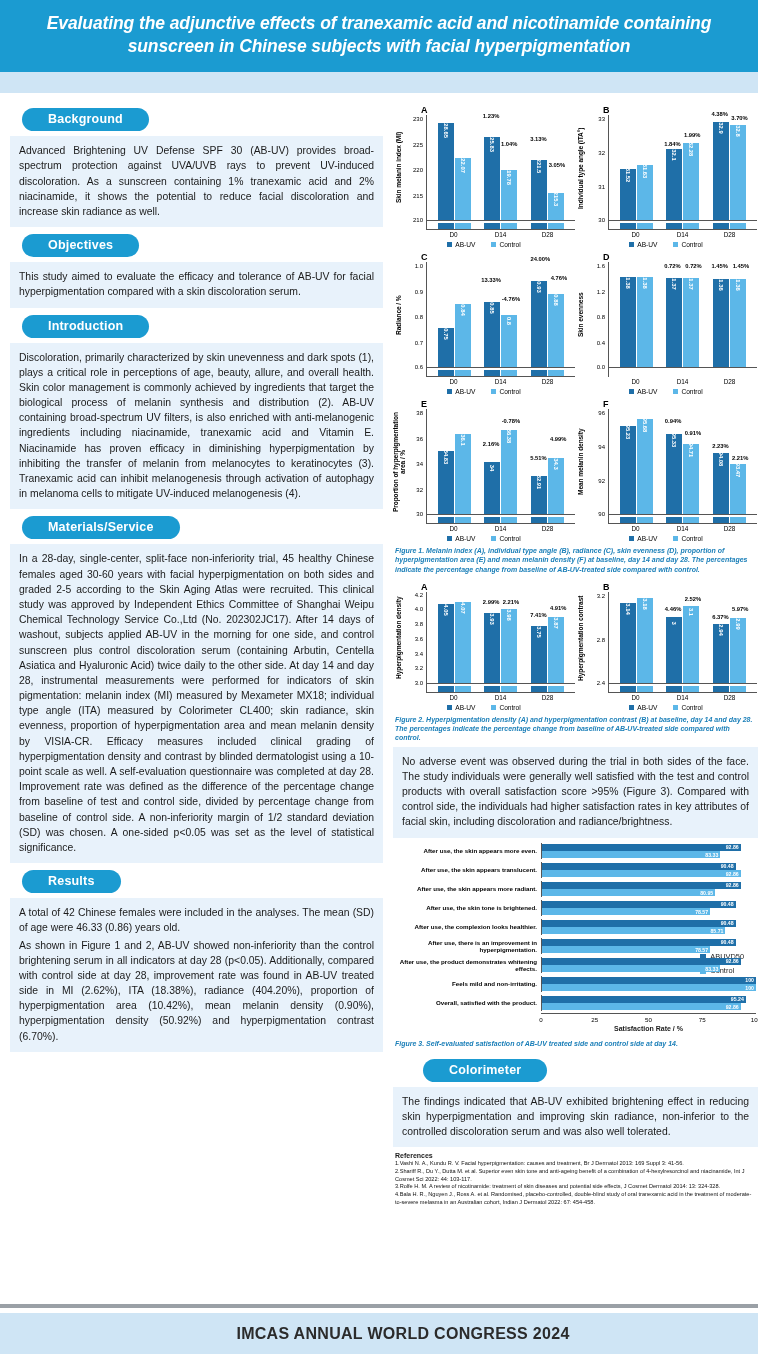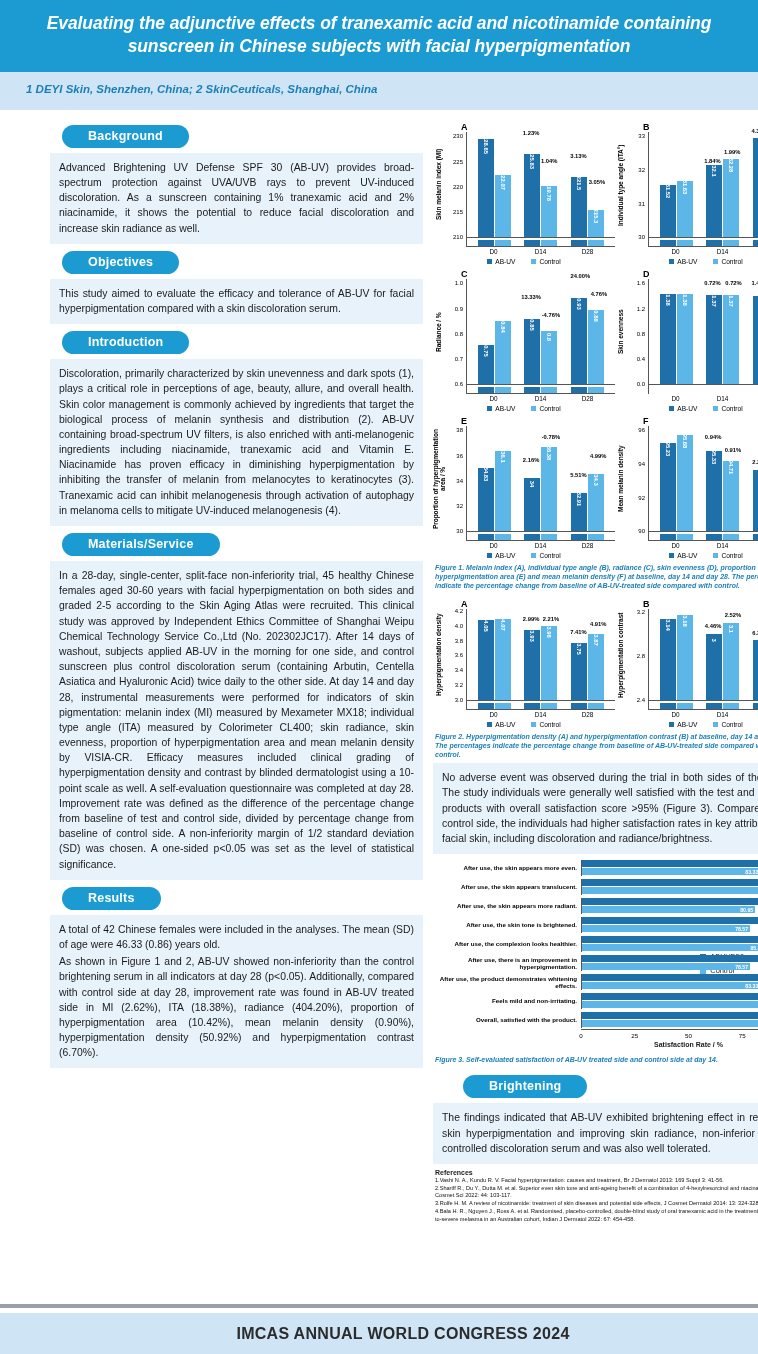--- a/index.html
+++ b/index.html
@@ -41,21 +41,21 @@
   .author-line sup{font-size:7.5px;}
 
   
   .cols{
     display:flex;
     padding:8px 10px 0 10px;
     box-sizing:border-box;
     gap:10px;
     height:1206px;
   }
-  .col-left{width:373px;flex:0 0 373px;margin-left:40px;}
+  .col-left{width:373px;flex:0 0 373px;}
   .col-right{width:365px;flex:0 0 365px;}
 
   
   .pill{
     display:inline-block;
     background:#1b9bd1;
     color:#ffffff;
     font-size:12.5px;
     font-weight:bold;
     border-radius:14px;
@@ -174,21 +174,20 @@
   .footer span{font-size:16px;font-weight:bold;color:#2b2b2b;letter-spacing:0.3px;}
   .divider{height:4px;background:#9aa0a6;width:100%;}
 </style>
 </head>
 <body>
 
 <div class="title-band">
   <div class="poster-title">Evaluating the adjunctive effects of tranexamic acid and nicotinamide containing sunscreen in Chinese subjects with facial hyperpigmentation</div>
 </div>
 <div class="author-band">
-  <div class="author-line">1 DEYI Skin, Shenzhen, China; 2 SkinCeuticals, Shanghai, China</div>
 </div>
 
 <div class="cols">
 
   <div class="col-left">
 
     <div class="pill">Background</div>
     <div class="panel">
       <p>Advanced Brightening UV Defense SPF 30 (AB-UV) provides broad-spectrum protection against UVA/UVB rays to prevent UV-induced discoloration. As a sunscreen containing 1% tranexamic acid and 2% niacinamide, it shows the potential to reduce facial discoloration and  increase skin radiance as well.</p>
     </div>
@@ -1070,21 +1069,21 @@
           <span style="left:75%">75</span>
           <span style="left:100%">100</span>
         </div>
       </div>
       <div class="f3-xtitle">Satisfaction Rate / %</div>
     </div>
 
     <div class="fig-cap" style="margin-top:7px;">Figure 3. Self-evaluated satisfaction of AB-UV treated side and control side at day 14.</div>
 
     
-    <div class="pill" style="margin-left:30px;">Brightening</div>
+    <div class="pill" style="margin-left:30px;">Colorimeter</div>
     <div class="panel">
       <p>The findings indicated that AB-UV exhibited brightening effect in reducing skin hyperpigmentation and improving skin radiance, non-inferior to the controlled discoloration serum and was also well tolerated.</p>
     </div>
 
     
     <div class="refs-title">References</div>
     <div class="refs">
       <div>1.Vashi N. A., Kundu R. V. Facial hyperpigmentation: causes and treatment, Br J Dermatol 2013: 169 Suppl 3: 41-56.</div>
       <div>2.Shariff R., Du Y., Dutta M. et al. Superior even skin tone and anti-ageing benefit of a combination of 4-hexylresorcinol and niacinamide, Int J Cosmet Sci 2022: 44: 103-117.</div>
       <div>3.Rolfe H. M. A review of nicotinamide: treatment of skin diseases and potential side effects, J Cosmet Dermatol 2014: 13: 324-328.</div>

